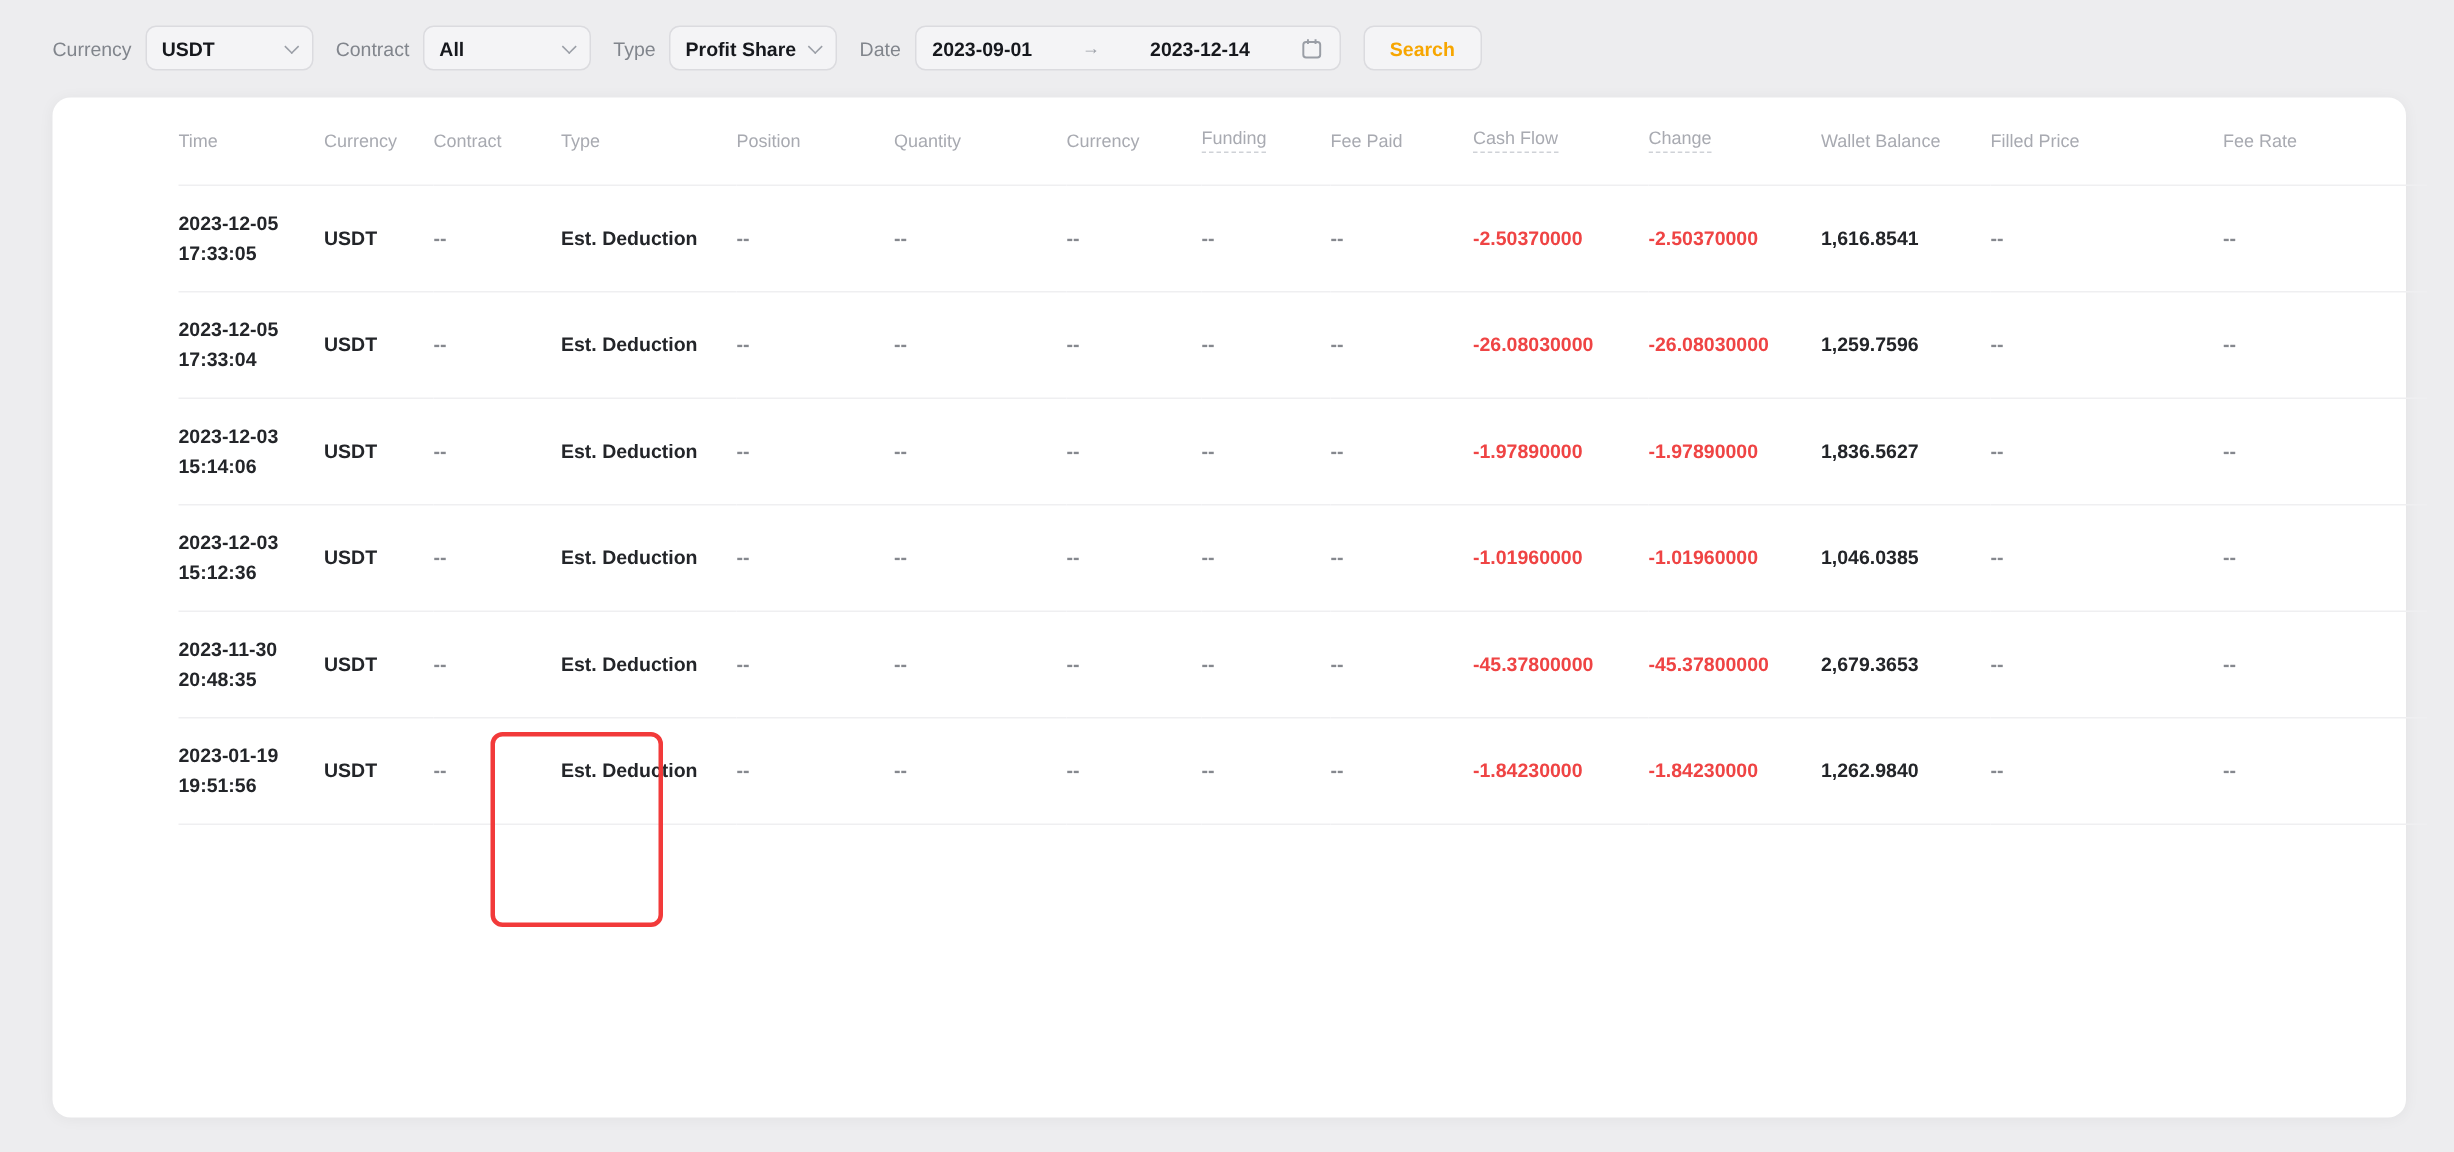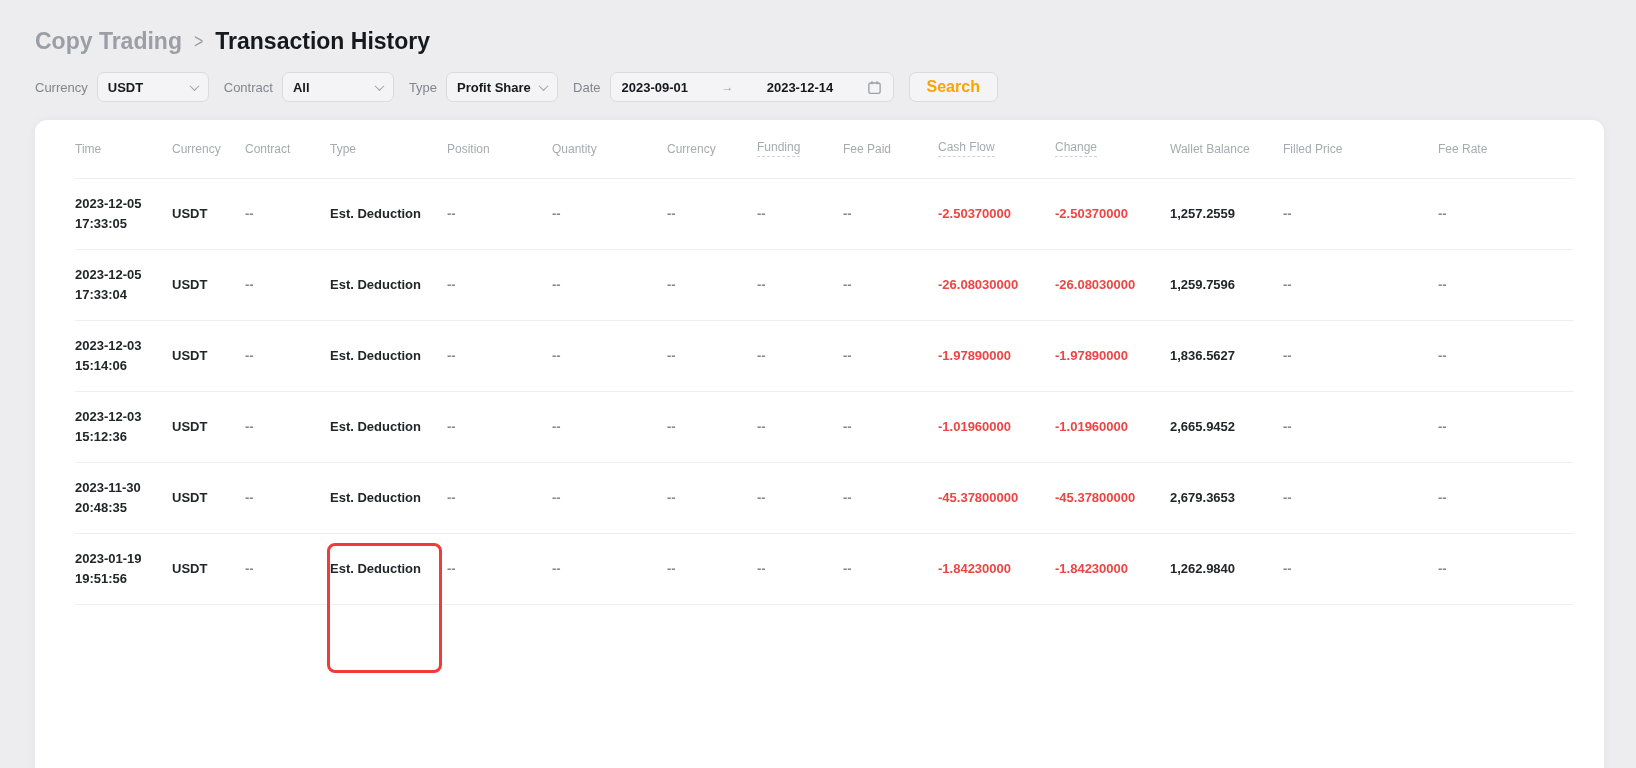--- a/index.html
+++ b/index.html
@@ -40,34 +40,34 @@
     width: 7px; height: 7px; flex: 0 0 auto;
     border-right: 1.5px solid #9a9ea6; border-bottom: 1.5px solid #9a9ea6;
     transform: rotate(45deg) translate(-1px,-1px);
   }
   .datebox { width: 284px; padding: 0 11px; justify-content: space-between; }
   .darrow { color: #9a9ea6; font-weight: 400; font-size: 12px; }
   .cal { flex: 0 0 auto; }
   .search-btn {
     height: 30px; padding: 0 17px;
     background: #f4f4f6; border: 1px solid #dbdbdf; border-radius: 7px;
-    font-family: inherit; font-size: 16px; font-weight: 700;
+    font-family: inherit; font-size: 13px; font-weight: 700;
     color: #f7a600; cursor: pointer;
   }
 
   
   .card {
     position: relative;
     margin: 18px 0 0 35px;
     width: 1569px; height: 680px;
     background: #ffffff; border-radius: 12px;
     box-shadow: 0 1px 10px rgba(0,0,0,0.05);
     padding: 0 30px 0 40px;
   }
-  table { border-collapse: collapse; table-layout: fixed; width: 1499px; }
+  table { border-collapse: collapse; table-layout: fixed; width: 1499px; margin-left: 44px; }
   th, td { text-align: left; vertical-align: middle; padding: 0 8px 0 0; white-space: nowrap; overflow: hidden; }
   thead tr { height: 58px; }
   thead th { font-weight: 400; font-size: 12px; color: #a8aab1; border-bottom: 1px solid #efeff1; }
   .dashed { display: inline-block; padding-bottom: 2px; border-bottom: 1px dashed #cfd2d7; }
   tbody tr { height: 71px; border-bottom: 1px solid #efeff1; font-weight: bold; }
   tbody td { font-size: 13px; color: #232529; }
   td.muted { color: #85888e; }
   td.neg { color: #ef4444; }
   td.pos { color: #20b26c; }
   .tline { line-height: 20px; }
@@ -80,25 +80,20 @@
     border: 3px solid #f23a3a;
     border-radius: 8px;
     pointer-events: none;
   }
 </style>
 </head>
 <body>
 
 <div class="page">
 
-  <div class="breadcrumb">
-    <span class="bc-parent">Copy Trading</span>
-    <span class="bc-sep">&gt;</span>
-    <span class="bc-current">Transaction History</span>
-  </div>
 
   <div class="filters">
     <span class="flabel">Currency</span>
     <div class="control dropdown">
       <span>USDT</span>
       <i class="chev"></i>
     </div>
 
     <span class="flabel">Contract</span>
     <div class="control dropdown">
@@ -172,21 +167,21 @@
             <td>USDT</td>
             <td class="muted">--</td>
             <td>Est. Deduction</td>
             <td class="muted">--</td>
             <td class="muted">--</td>
             <td class="muted">--</td>
             <td class="muted">--</td>
             <td class="muted">--</td>
             <td class="neg">-2.50370000</td>
             <td class="neg">-2.50370000</td>
-            <td>1,257.2559</td>
+            <td>1,616.8541</td>
             <td class="muted">--</td>
             <td class="muted">--</td>
           </tr>
           <tr>
             <td>
               <div class="tline">2023-12-05</div>
               <div class="tline">17:33:04</div>
             </td>
             <td>USDT</td>
             <td class="muted">--</td>
@@ -229,21 +224,21 @@
             <td>USDT</td>
             <td class="muted">--</td>
             <td>Est. Deduction</td>
             <td class="muted">--</td>
             <td class="muted">--</td>
             <td class="muted">--</td>
             <td class="muted">--</td>
             <td class="muted">--</td>
             <td class="neg">-1.01960000</td>
             <td class="neg">-1.01960000</td>
-            <td>2,665.9452</td>
+            <td>1,046.0385</td>
             <td class="muted">--</td>
             <td class="muted">--</td>
           </tr>
           <tr>
             <td>
               <div class="tline">2023-11-30</div>
               <div class="tline">20:48:35</div>
             </td>
             <td>USDT</td>
             <td class="muted">--</td>

